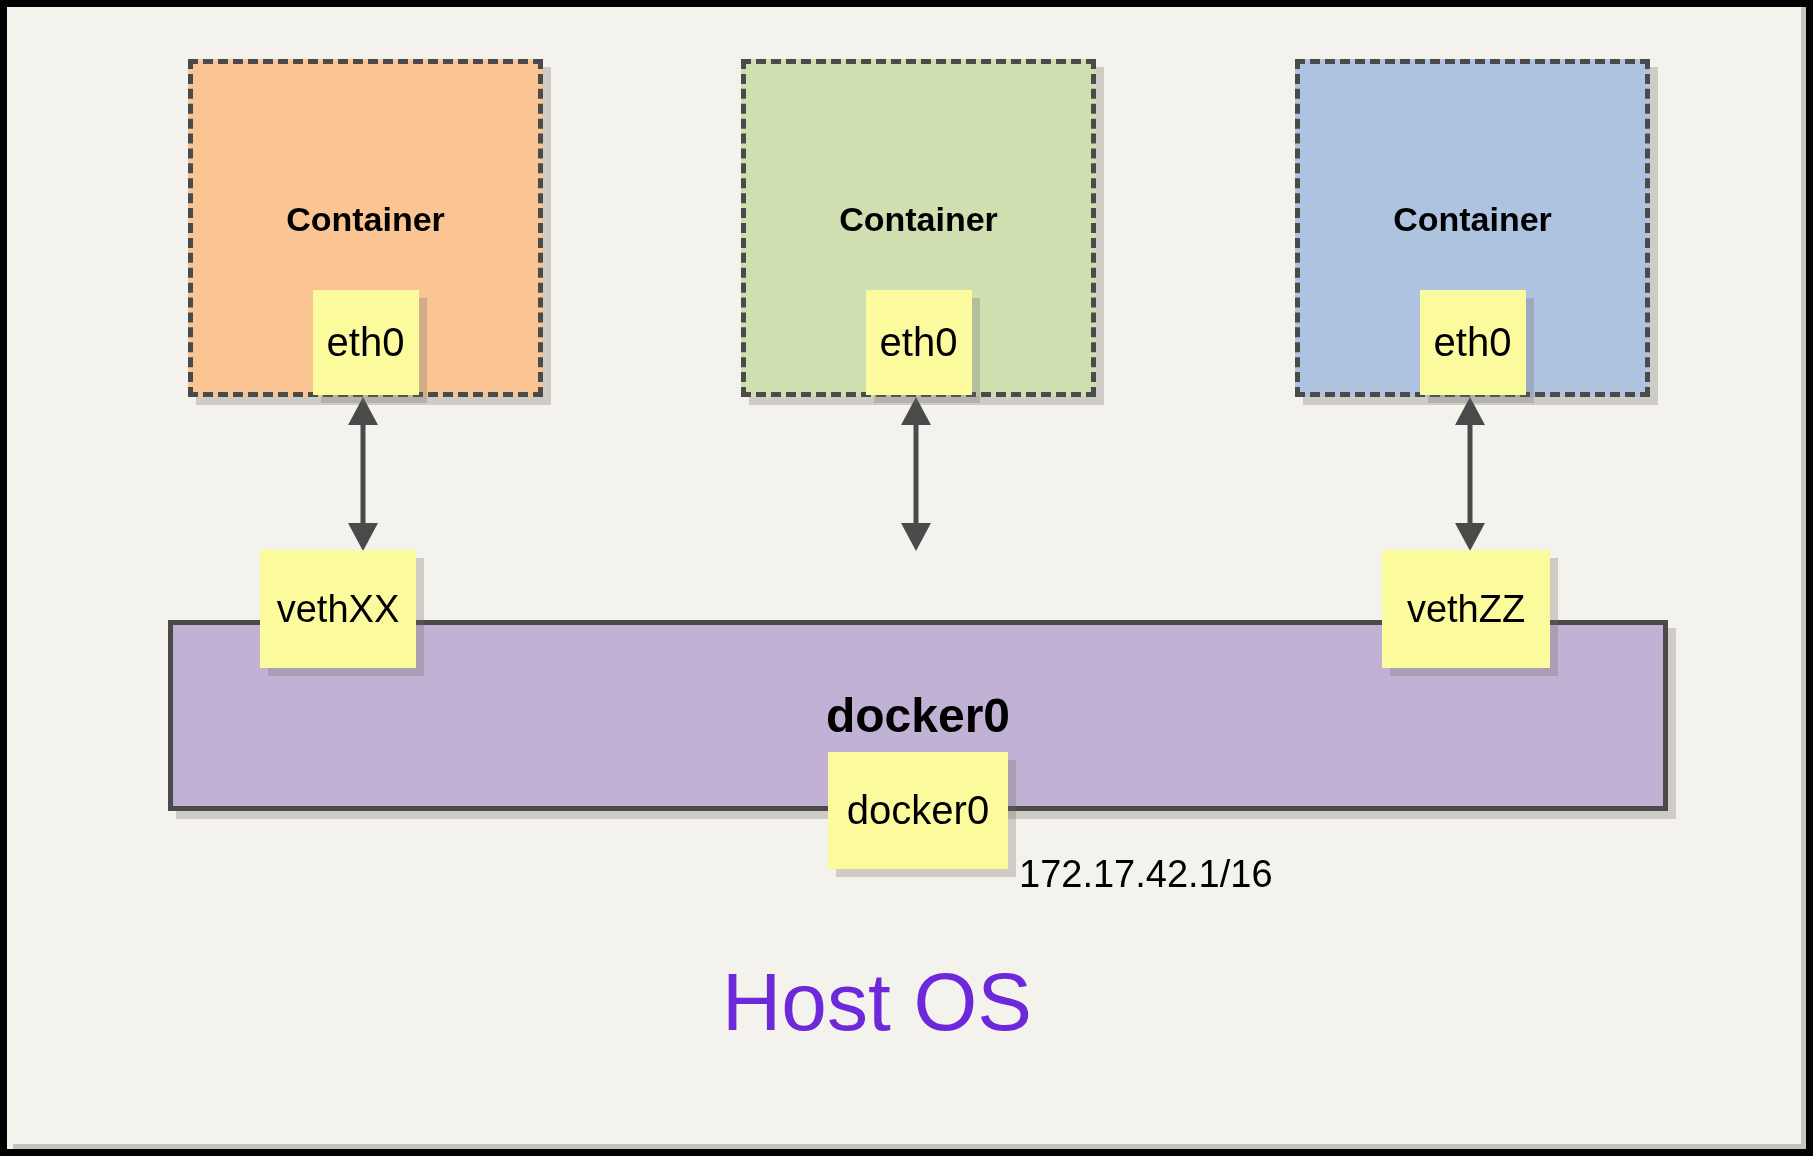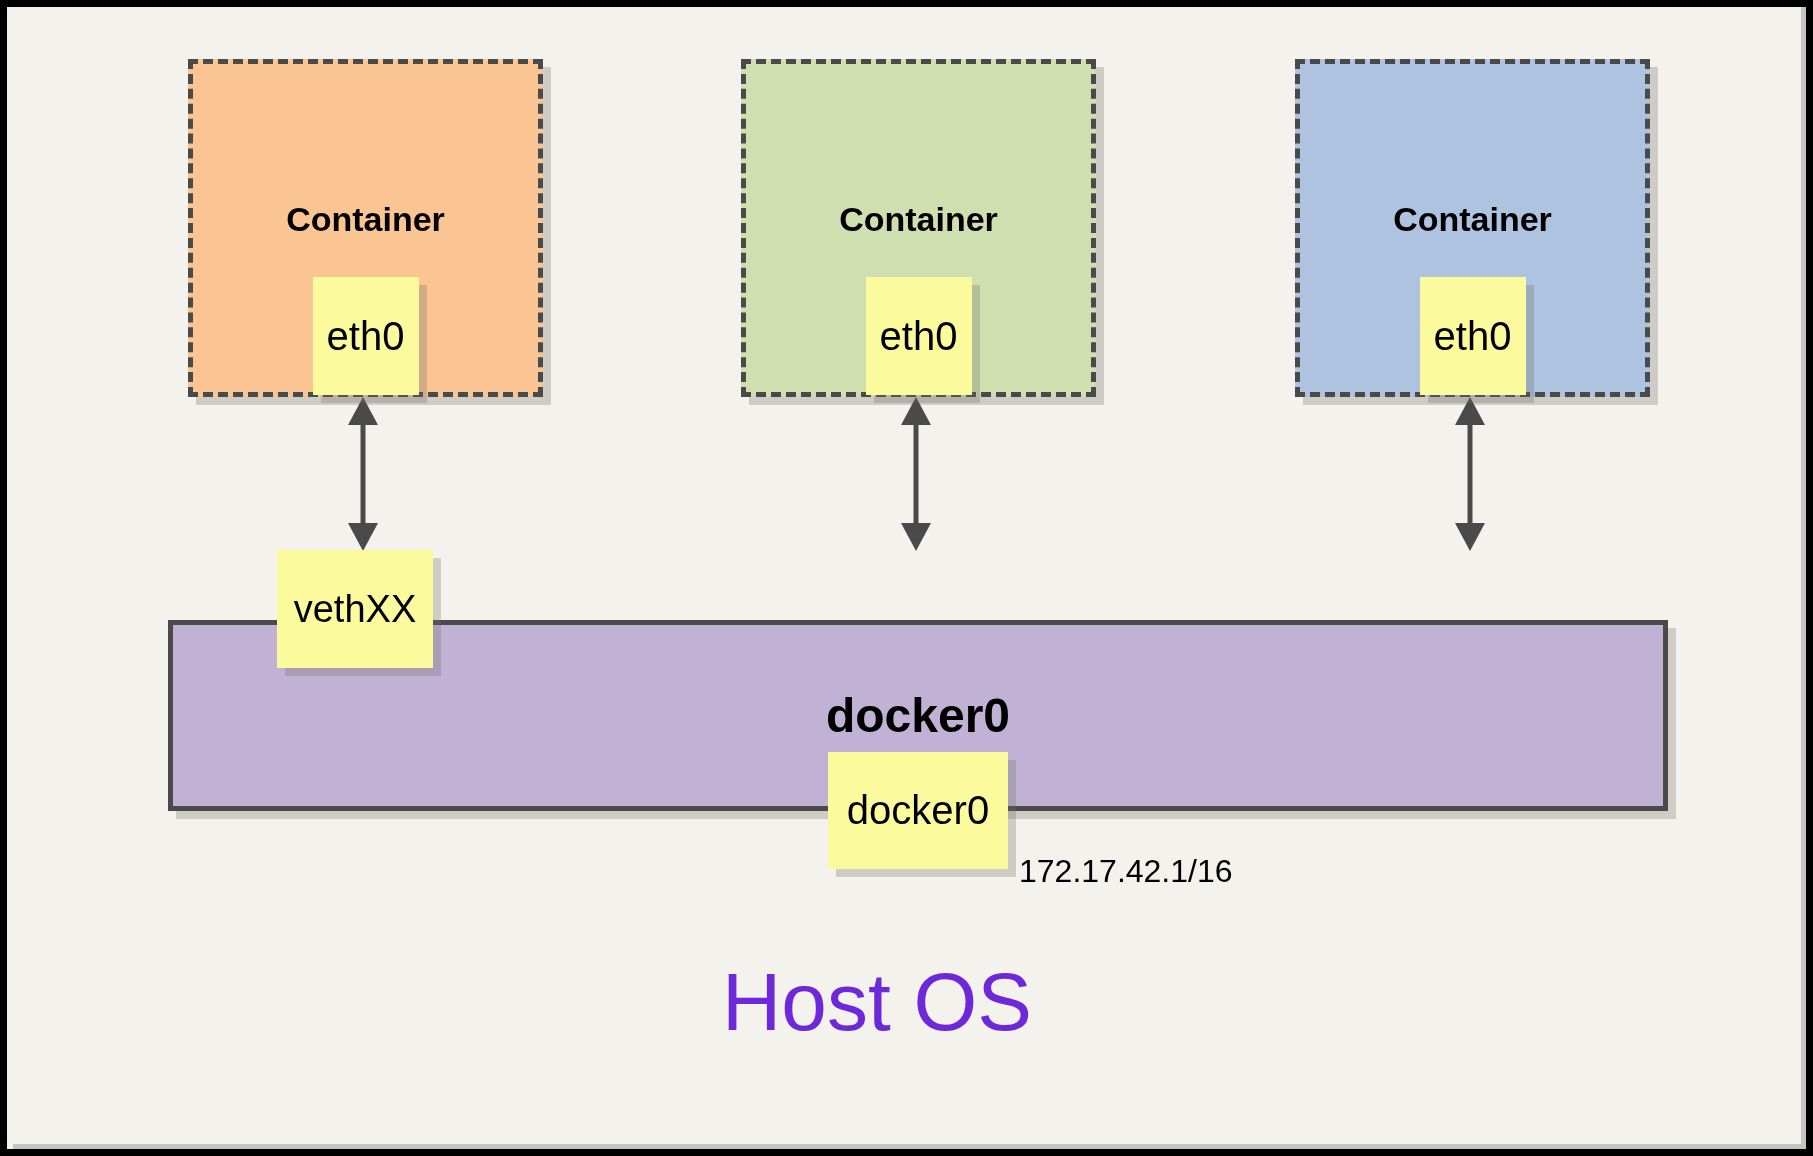--- a/index.html
+++ b/index.html
@@ -36,21 +36,21 @@
   .port-label{
     position:absolute;
     display:flex;align-items:center;justify-content:center;
     background:#FBFB9E;
     box-shadow:8px 8px 0 rgba(110,108,100,0.28);
     font-size:40px;color:#000;
     z-index:4;
   }
   .eth-label{
     left:50%;bottom:-3px;transform:translateX(-50%);
-    width:106px;height:118px;
+    width:106px;height:105px;
   }
 
   .arrow{position:absolute;top:390px;width:30px;height:154px;z-index:2;}
   .a1{left:341px;}
   .a2{left:894px;}
   .a3{left:1448px;}
   .arrow-head-up{
     position:absolute;top:0;left:0;
     width:0;height:0;
     border-left:15px solid transparent;border-right:15px solid transparent;
@@ -84,21 +84,21 @@
   }
   .bridge-title{
     font-size:48px;font-weight:bold;color:#000;
   }
   .bridge-port{
     left:821px;top:745px;width:180px;height:117px;
   }
 
   .ip-text{
     position:absolute;left:1012px;top:846px;
-    font-size:32px;color:#000;white-space:nowrap;
+    font-size:38px;color:#000;white-space:nowrap;
   }
 
   .host-title{
     position:absolute;left:870px;top:948px;transform:translateX(-50%);
     font-size:82px;font-weight:400;color:#6d28d9;white-space:nowrap;
   }
 </style>
 </head>
 <body>
 
@@ -138,22 +138,25 @@
   <div class="arrow a3">
     <div class="arrow-head-up"></div>
     <div class="arrow-shaft"></div>
     <div class="arrow-head-down"></div>
   </div>
 
   <div class="bridge-bar" style="background: rgb(193, 178, 213);">
     <div class="bridge-title">docker0</div>
   </div>
 
-  <div class="port-label veth-label v1" style="background: rgb(251, 251, 158); margin-left: 17px;">
+  <div class="port-label veth-label v1" style="background: rgb(251, 251, 158);">
     <span>vethXX</span>
+  </div>
+  <div class="port-label veth-label v3" style="background: rgb(251, 251, 158);">
+    <span>vethZZ</span>
   </div>
 
   <div class="port-label bridge-port" style="background: rgb(251, 251, 158);">
     <span>docker0</span>
   </div>
 
   <div class="ip-text">172.17.42.1/16</div>
 
   <div class="host-title">Host OS</div>
 

